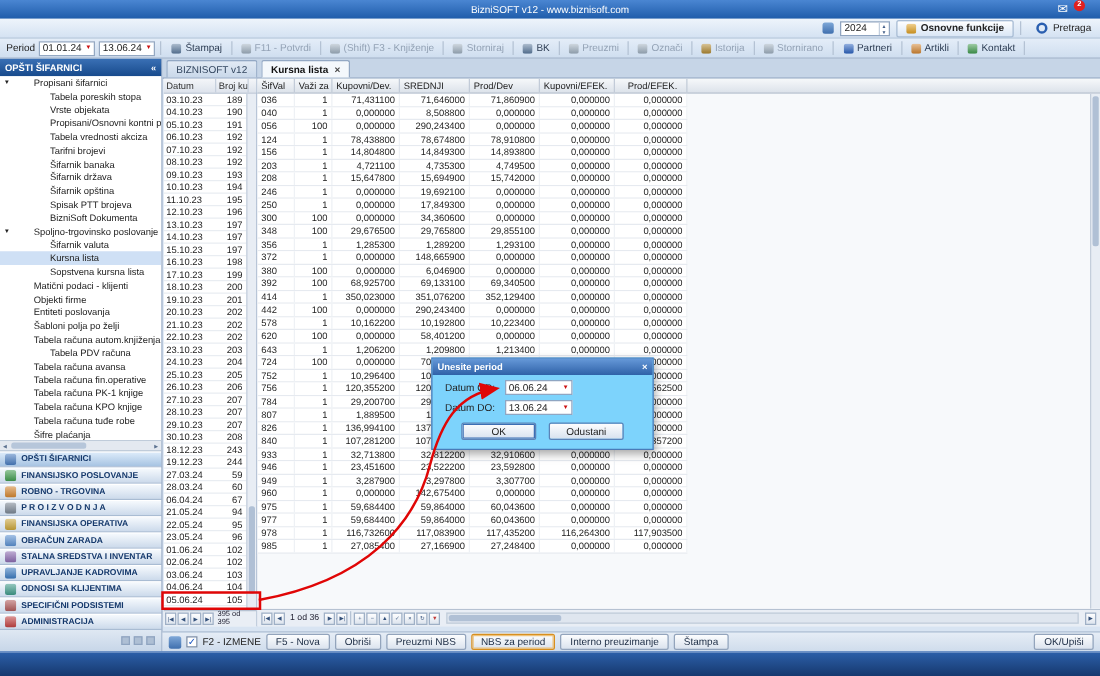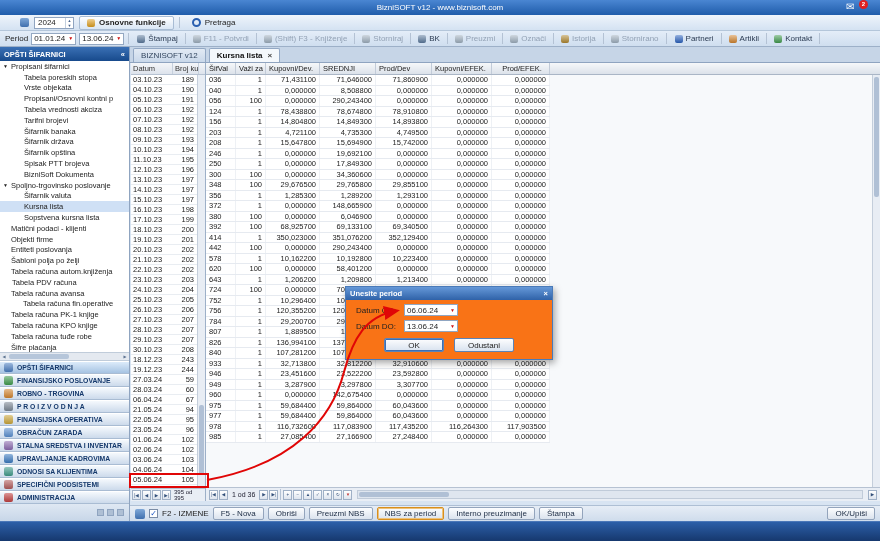--- a/index.html
+++ b/index.html
@@ -7,21 +7,21 @@
   body{position:relative;font-family:"Liberation Sans",sans-serif;font-size:8px;background:#d8e4f2;color:#222;}
   .abs{position:absolute;}
 
   
   .titlebar{left:0;top:0;width:880px;height:15px;background:linear-gradient(#4a86d2,#1f5caa);color:#fff;display:flex;align-items:center;justify-content:center;font-size:8px;}
   .mailwrap{position:absolute;right:16px;top:1px;width:18px;height:13px;}
   .mailwrap .env{color:#fff;font-size:10px;}
   .badge{position:absolute;right:-4px;top:-1px;width:9px;height:9px;background:#e02020;border-radius:50%;color:#fff;font-size:6px;line-height:9px;text-align:center;font-weight:bold;}
 
   
-  .ribbon{left:0;top:15px;width:880px;height:16px;background:linear-gradient(#eef4fb,#d4e2f2);border-bottom:1px solid #b4c6da;display:flex;align-items:center;padding:0 20px;gap:5px;}
+  .ribbon{left:0;top:15px;width:880px;height:16px;background:linear-gradient(#eef4fb,#d4e2f2);border-bottom:1px solid #b4c6da;display:flex;align-items:center;padding:0 0;gap:5px;justify-content:flex-end;}
   .calico{width:9px;height:9px;background:linear-gradient(#7fa8d8,#3f6fae);border-radius:2px;}
   .yearbox{width:40px;height:12px;background:#fff;border:1px solid #8fa4c0;display:flex;align-items:center;}
   .yearbox .yv{flex:1;padding-left:3px;}
   .spin{width:8px;display:flex;flex-direction:column;border-left:1px solid #c3cfde;}
   .spin span{font-size:4px;line-height:5px;text-align:center;color:#44608a;}
   .ribbontab{display:flex;align-items:center;gap:4px;height:14px;padding:0 7px;border:1px solid #a8bcd4;border-radius:2px;background:linear-gradient(#ffffff,#d9e6f5);font-weight:bold;}
   .ribbonbtn{display:flex;align-items:center;gap:4px;height:14px;padding:0 7px;}
   .srchico{width:9px;height:9px;border-radius:50%;border:2px solid #2a5fb0;}
   .vsep{width:1px;height:11px;background:#b4c2d4;}
 
@@ -32,21 +32,21 @@
   .tbtn{display:flex;align-items:center;gap:3px;padding:0 4px;height:13px;color:#2b3b52;}
   .tbtn.dis{color:#93a2b5;}
   .tico{width:8px;height:8px;border-radius:2px;background-image:linear-gradient(rgba(255,255,255,.5),rgba(0,0,0,.12));}
   .sep{width:1px;height:11px;background:#b4c2d4;margin:0 1px;}
 
   
   .sidebar{left:0;top:47px;width:130px;height:474px;background:#e8eef6;border-right:1px solid #8fa4c0;display:flex;flex-direction:column;}
   .sb-header{height:14px;background:linear-gradient(#3a70b5,#174a8c);color:#fff;font-weight:bold;font-size:7.5px;display:flex;align-items:center;padding:0 4px;flex:none;}
   .sb-header .sp{flex:1;}
   .tree{height:292px;background:#fff;overflow:hidden;font-size:7.5px;flex:none;border-bottom:1px solid #c0ccda;}
-  .titem{height:10.8px;display:flex;align-items:center;white-space:nowrap;overflow:hidden;}
+  .titem{height:10.8px;display:flex;align-items:center;white-space:nowrap;overflow:hidden;gap:16px;}
   .titem .arr{font-size:5px;color:#222;width:8px;flex:none;}
   .titem.sel{background:#cfe0f5;}
   .tree-hscroll{height:8px;background:#e4e9f0;border-bottom:1px solid #c0ccda;position:relative;flex:none;}
   .tree-hthumb{position:absolute;left:9px;top:1px;width:60px;height:5px;background:#b6c6da;border-radius:2px;}
   .hsbtn{position:absolute;top:0;width:8px;height:7px;font-size:4px;color:#5b718f;text-align:center;line-height:7px;}
   .accordion{flex:none;}
   .acc{height:13px;display:flex;align-items:center;gap:4px;padding:0 4px;border-top:1px solid #ffffff;border-bottom:1px solid #a9bcd3;background:linear-gradient(#f5f9fd,#ccdaeb);font-weight:bold;font-size:6.8px;color:#14386b;white-space:nowrap;overflow:hidden;}
   .acc.active{background:linear-gradient(#dcebfa,#a6c3e2);}
   .acc-ico{width:9px;height:9px;border-radius:2px;flex:none;background-image:linear-gradient(rgba(255,255,255,.45),rgba(0,0,0,.1));}
   .sb-footer{flex:1;background:linear-gradient(#dfe8f3,#c7d6e8);display:flex;align-items:center;justify-content:flex-end;gap:3px;padding:0 5px;}
@@ -99,21 +99,21 @@
   .gridmenu{width:10px;height:10px;border-radius:2px;background:linear-gradient(#7fa8d8,#3f6fae);}
   .cb{width:9px;height:9px;background:#fff;border:1px solid #7a8ca6;color:#1a56c4;font-size:8px;line-height:8px;text-align:center;}
   .bbtn{height:13px;padding:0 7px;background:linear-gradient(#fcfdfe,#dbe3ee);border:1px solid #93a4bc;border-radius:2px;display:flex;align-items:center;color:#1c2c44;}
   .bbtn.focused{border-color:#d88f1f;box-shadow:inset 0 0 0 1px #eec27a;}
   .bbtn.submit{margin-left:auto;}
 
   
   .statusbar{left:0;top:521px;width:880px;height:20px;background:linear-gradient(#2c5fa8,#16386e);border-top:1px solid #4a77b8;}
 
   
-  .dialog{left:345px;top:286px;width:208px;height:74px;background:#f97316;border:1px solid #4a7ab8;box-shadow:2px 3px 7px rgba(0,0,0,.35);z-index:40;}
+  .dialog{left:345px;top:286px;width:178px;height:74px;background:#7dd3fc;border:1px solid #4a7ab8;box-shadow:2px 3px 7px rgba(0,0,0,.35);z-index:40;}
   .dlg-title{height:13px;background:linear-gradient(#6598d8,#2f62a8);color:#fff;font-size:7.5px;font-weight:bold;display:flex;align-items:center;padding:0 4px;}
   .dlg-title .sp{flex:1;}
   .dlg-row{display:flex;align-items:center;margin:4px 10px 0;gap:6px;}
   .dlg-row .lbl{width:42px;}
   .dlg-field{width:54px;height:12px;background:#fff;border:1px solid #90a6c2;display:flex;align-items:center;padding:0 2px;gap:2px;}
   .dlg-field .fv{flex:1;}
   .dlg-btns{display:flex;gap:10px;justify-content:center;margin-top:6px;}
   .dlg-btn{width:60px;height:14px;border:1px solid #5b83b8;background:linear-gradient(#fdfdfe,#d8e2ef);display:flex;align-items:center;justify-content:center;border-radius:2px;}
   .dlg-btn.primary{box-shadow:inset 0 0 0 1px #3c6eb4;}
 
@@ -307,29 +307,29 @@
         <div>Entiteti poslovanja</div>
       </div>
       <div class="titem" style="padding-left: 3px;">
         <div class="arr"></div>
         <div>Šabloni polja po želji</div>
       </div>
       <div class="titem" style="padding-left: 3px;">
         <div class="arr"></div>
         <div>Tabela računa autom.knjiženja</div>
       </div>
-      <div class="titem" style="padding-left: 4px;">
+      <div class="titem" style="padding-left: 16px;">
         <div class="arr"></div>
         <div>Tabela PDV računa</div>
       </div>
       <div class="titem" style="padding-left: 3px;">
         <div class="arr"></div>
         <div>Tabela računa avansa</div>
       </div>
-      <div class="titem" style="padding-left: 15px;">
+      <div class="titem" style="padding-left: 3px;">
         <div class="arr"></div>
         <div>Tabela računa fin.operative</div>
       </div>
       <div class="titem" style="padding-left: 3px;">
         <div class="arr"></div>
         <div>Tabela računa PK-1 knjige</div>
       </div>
       <div class="titem" style="padding-left: 3px;">
         <div class="arr"></div>
         <div>Tabela računa KPO knjige</div>

